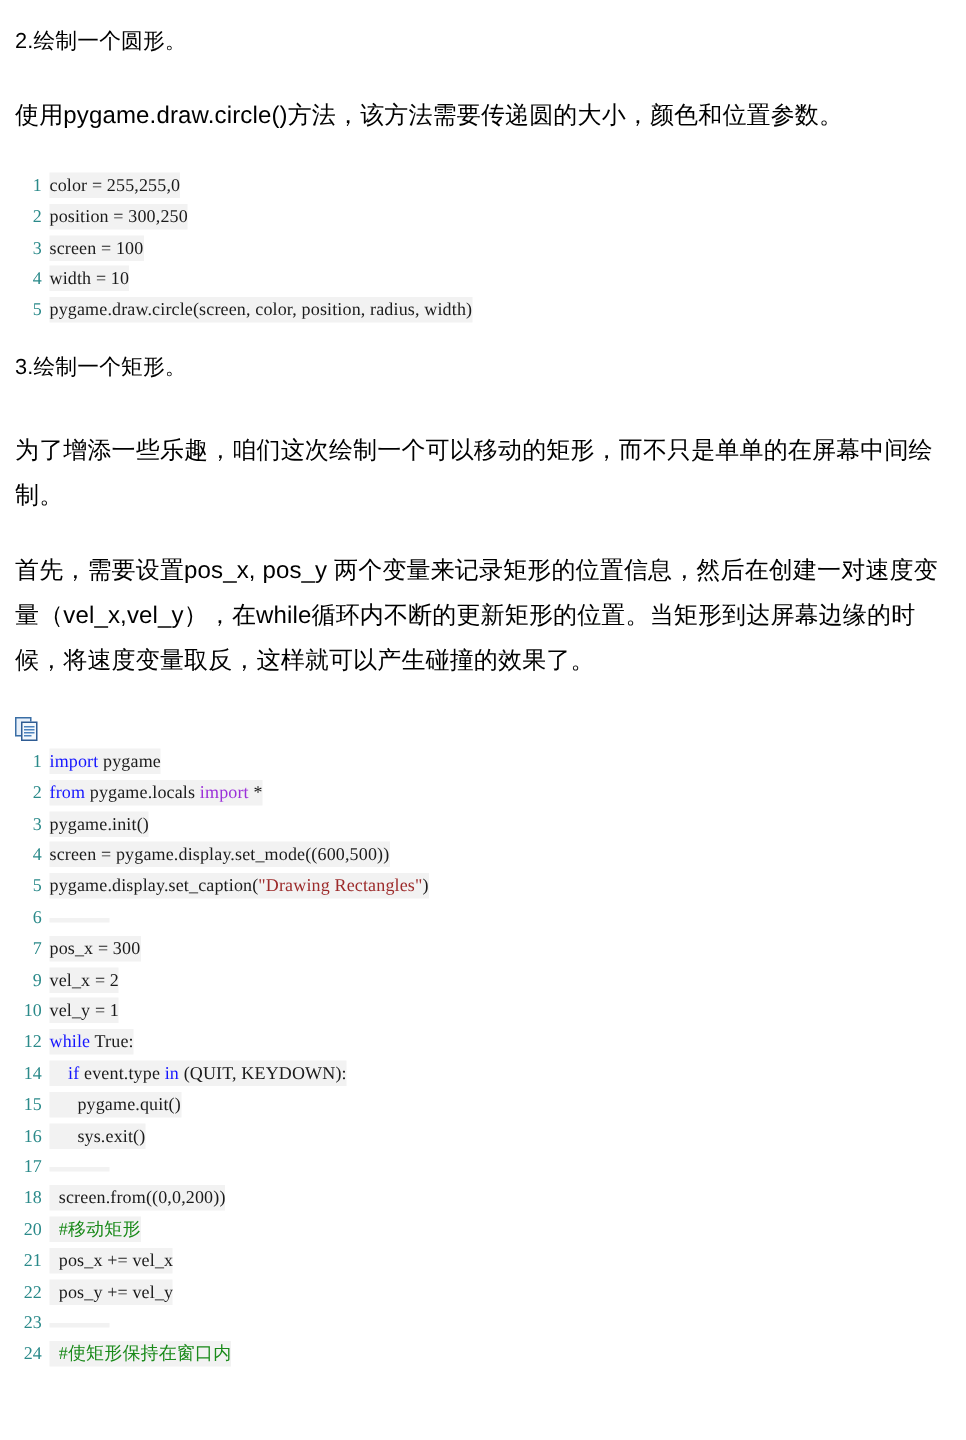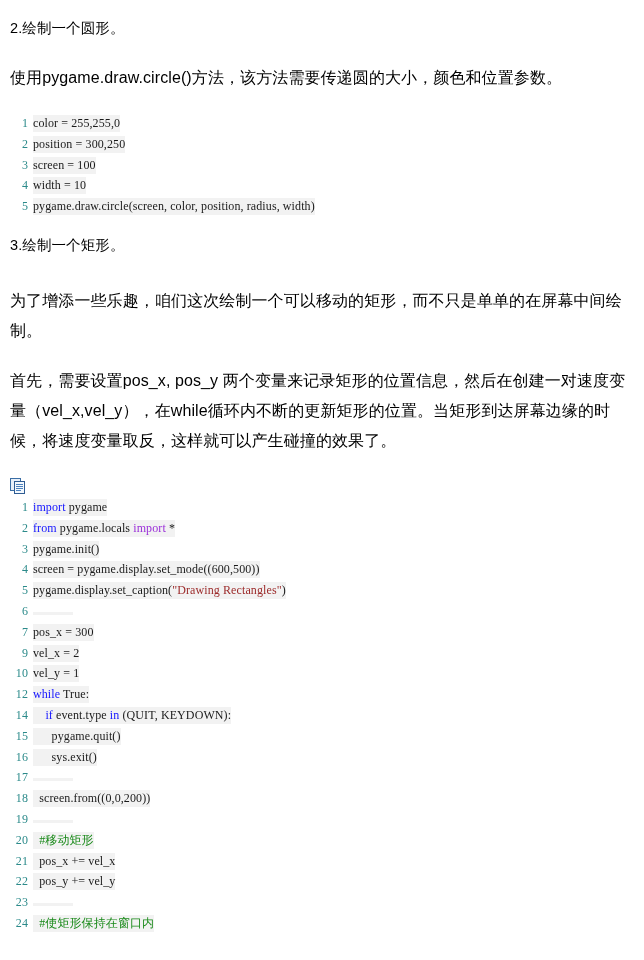--- a/index.html
+++ b/index.html
@@ -173,21 +173,20 @@
       <div class="code-line blank"><span class="ln">6</span><span class="seg"><span class="plain"></span></span></div>
       <div class="code-line"><span class="ln">7</span><span class="seg"><span class="plain">pos_x = 300</span></span></div>
       <div class="code-line"><span class="ln">9</span><span class="seg"><span class="plain">vel_x = 2</span></span></div>
       <div class="code-line"><span class="ln">10</span><span class="seg"><span class="plain">vel_y = 1</span></span></div>
       <div class="code-line"><span class="ln">12</span><span class="seg"><span class="kw">while</span><span class="plain"> True:</span></span></div>
       <div class="code-line"><span class="ln">14</span><span class="seg"><span class="plain">    </span><span class="kw">if</span><span class="plain"> event.type </span><span class="kw">in</span><span class="plain"> (QUIT, KEYDOWN):</span></span></div>
       <div class="code-line"><span class="ln">15</span><span class="seg"><span class="plain">      pygame.quit()</span></span></div>
       <div class="code-line"><span class="ln">16</span><span class="seg"><span class="plain">      sys.exit()</span></span></div>
       <div class="code-line blank"><span class="ln">17</span><span class="seg"><span class="plain"></span></span></div>
       <div class="code-line"><span class="ln">18</span><span class="seg"><span class="plain">  screen.from((0,0,200))</span></span></div>
-      <div class="code-line blank"><span class="ln">19</span><span class="seg"><span class="plain"></span></span></div>
       <div class="code-line"><span class="ln">20</span><span class="seg"><span class="cmt">  #移动矩形</span></span></div>
       <div class="code-line"><span class="ln">21</span><span class="seg"><span class="plain">  pos_x += vel_x</span></span></div>
       <div class="code-line"><span class="ln">22</span><span class="seg"><span class="plain">  pos_y += vel_y</span></span></div>
       <div class="code-line blank"><span class="ln">23</span><span class="seg"><span class="plain"></span></span></div>
       <div class="code-line"><span class="ln">24</span><span class="seg"><span class="cmt">  #使矩形保持在窗口内</span></span></div>
     </div>
 
 </div>
 
 </body></html>

